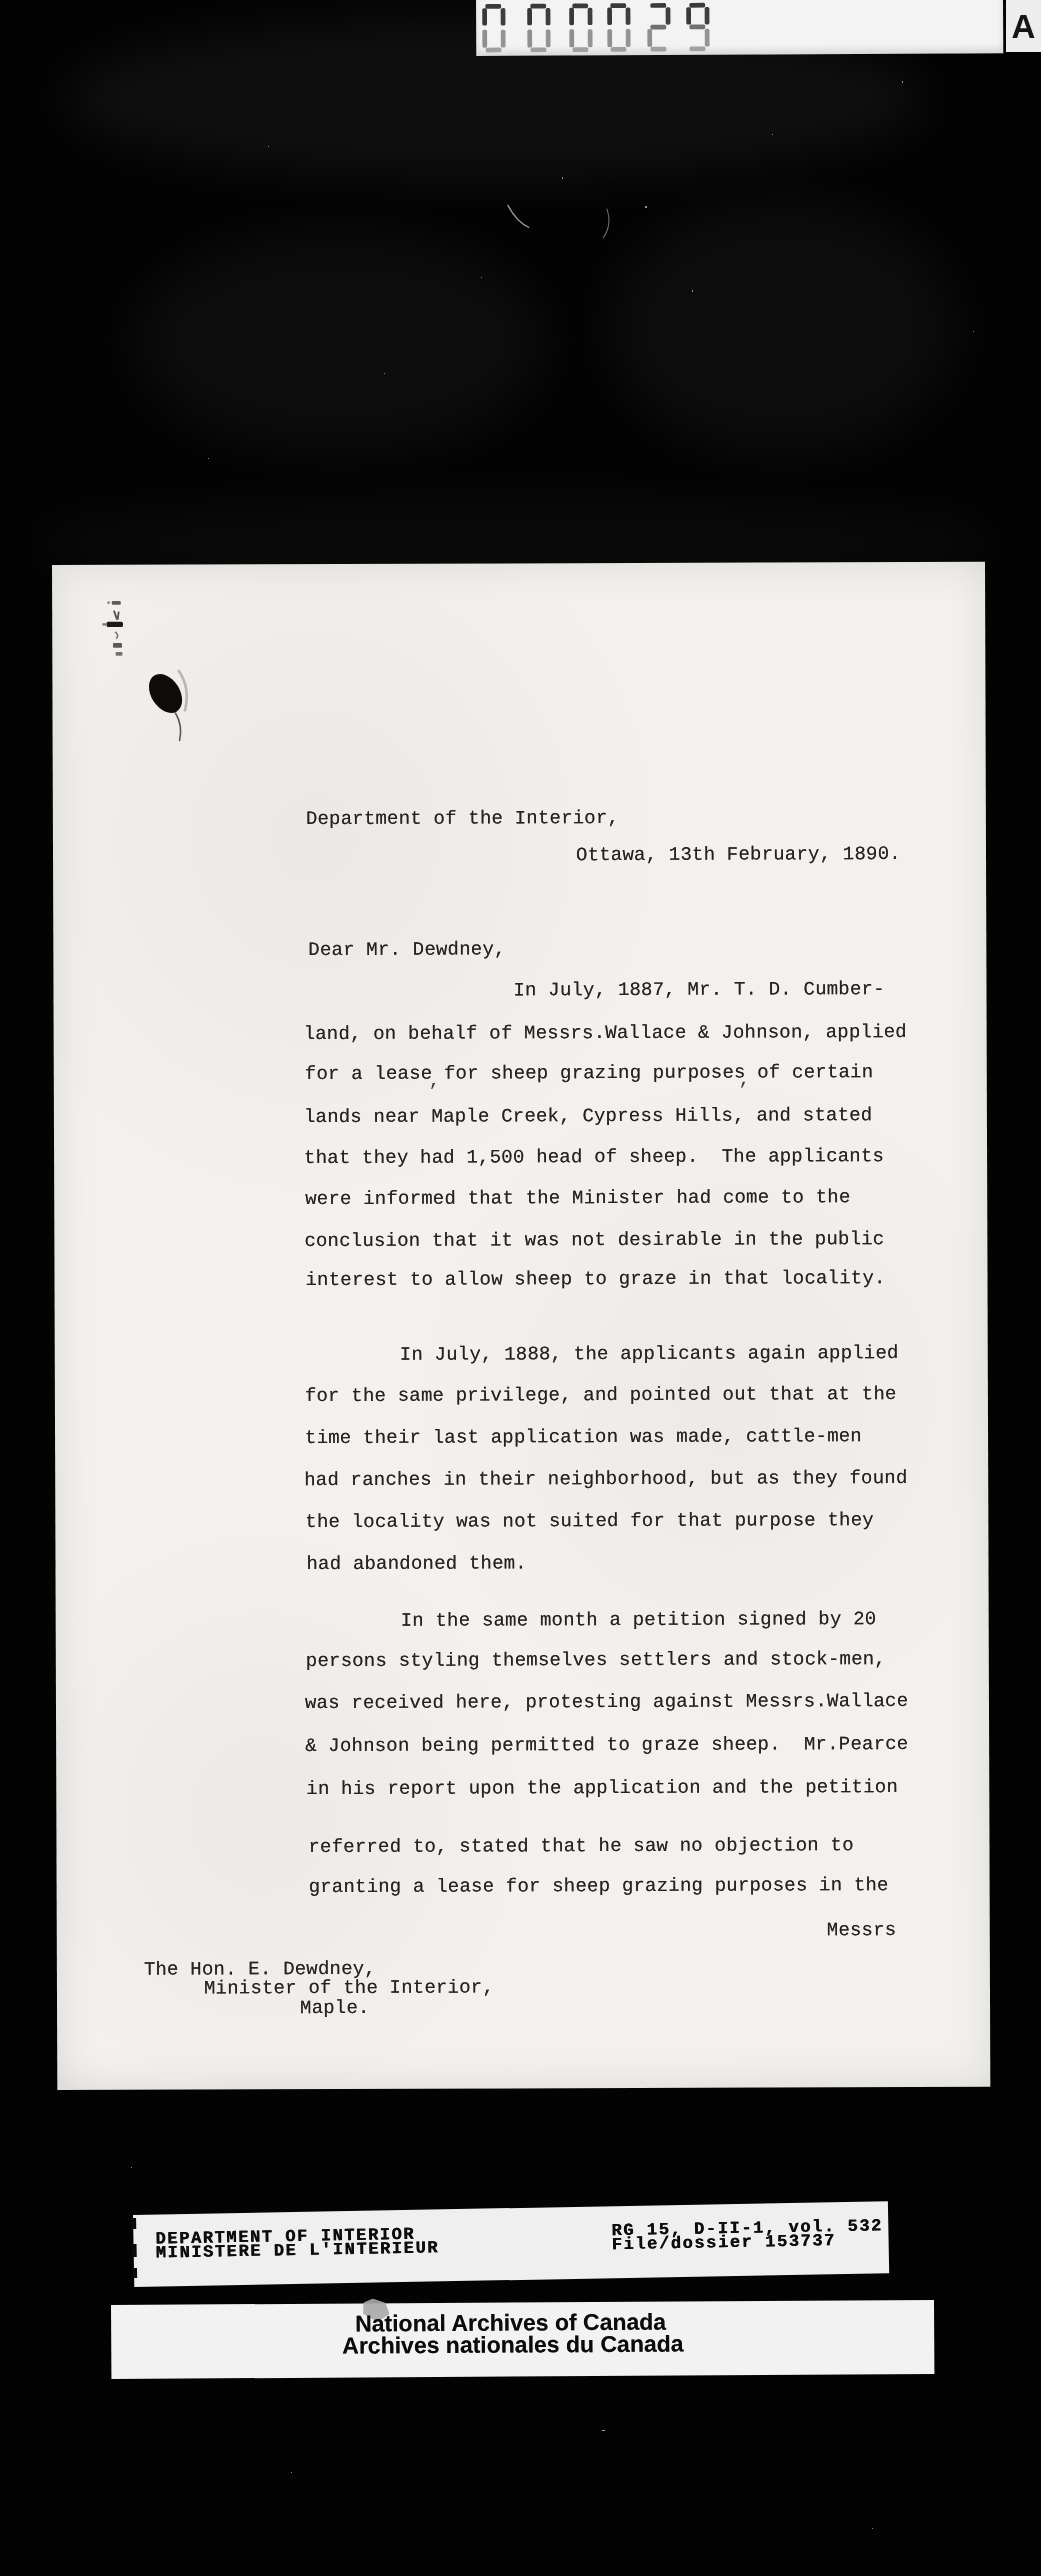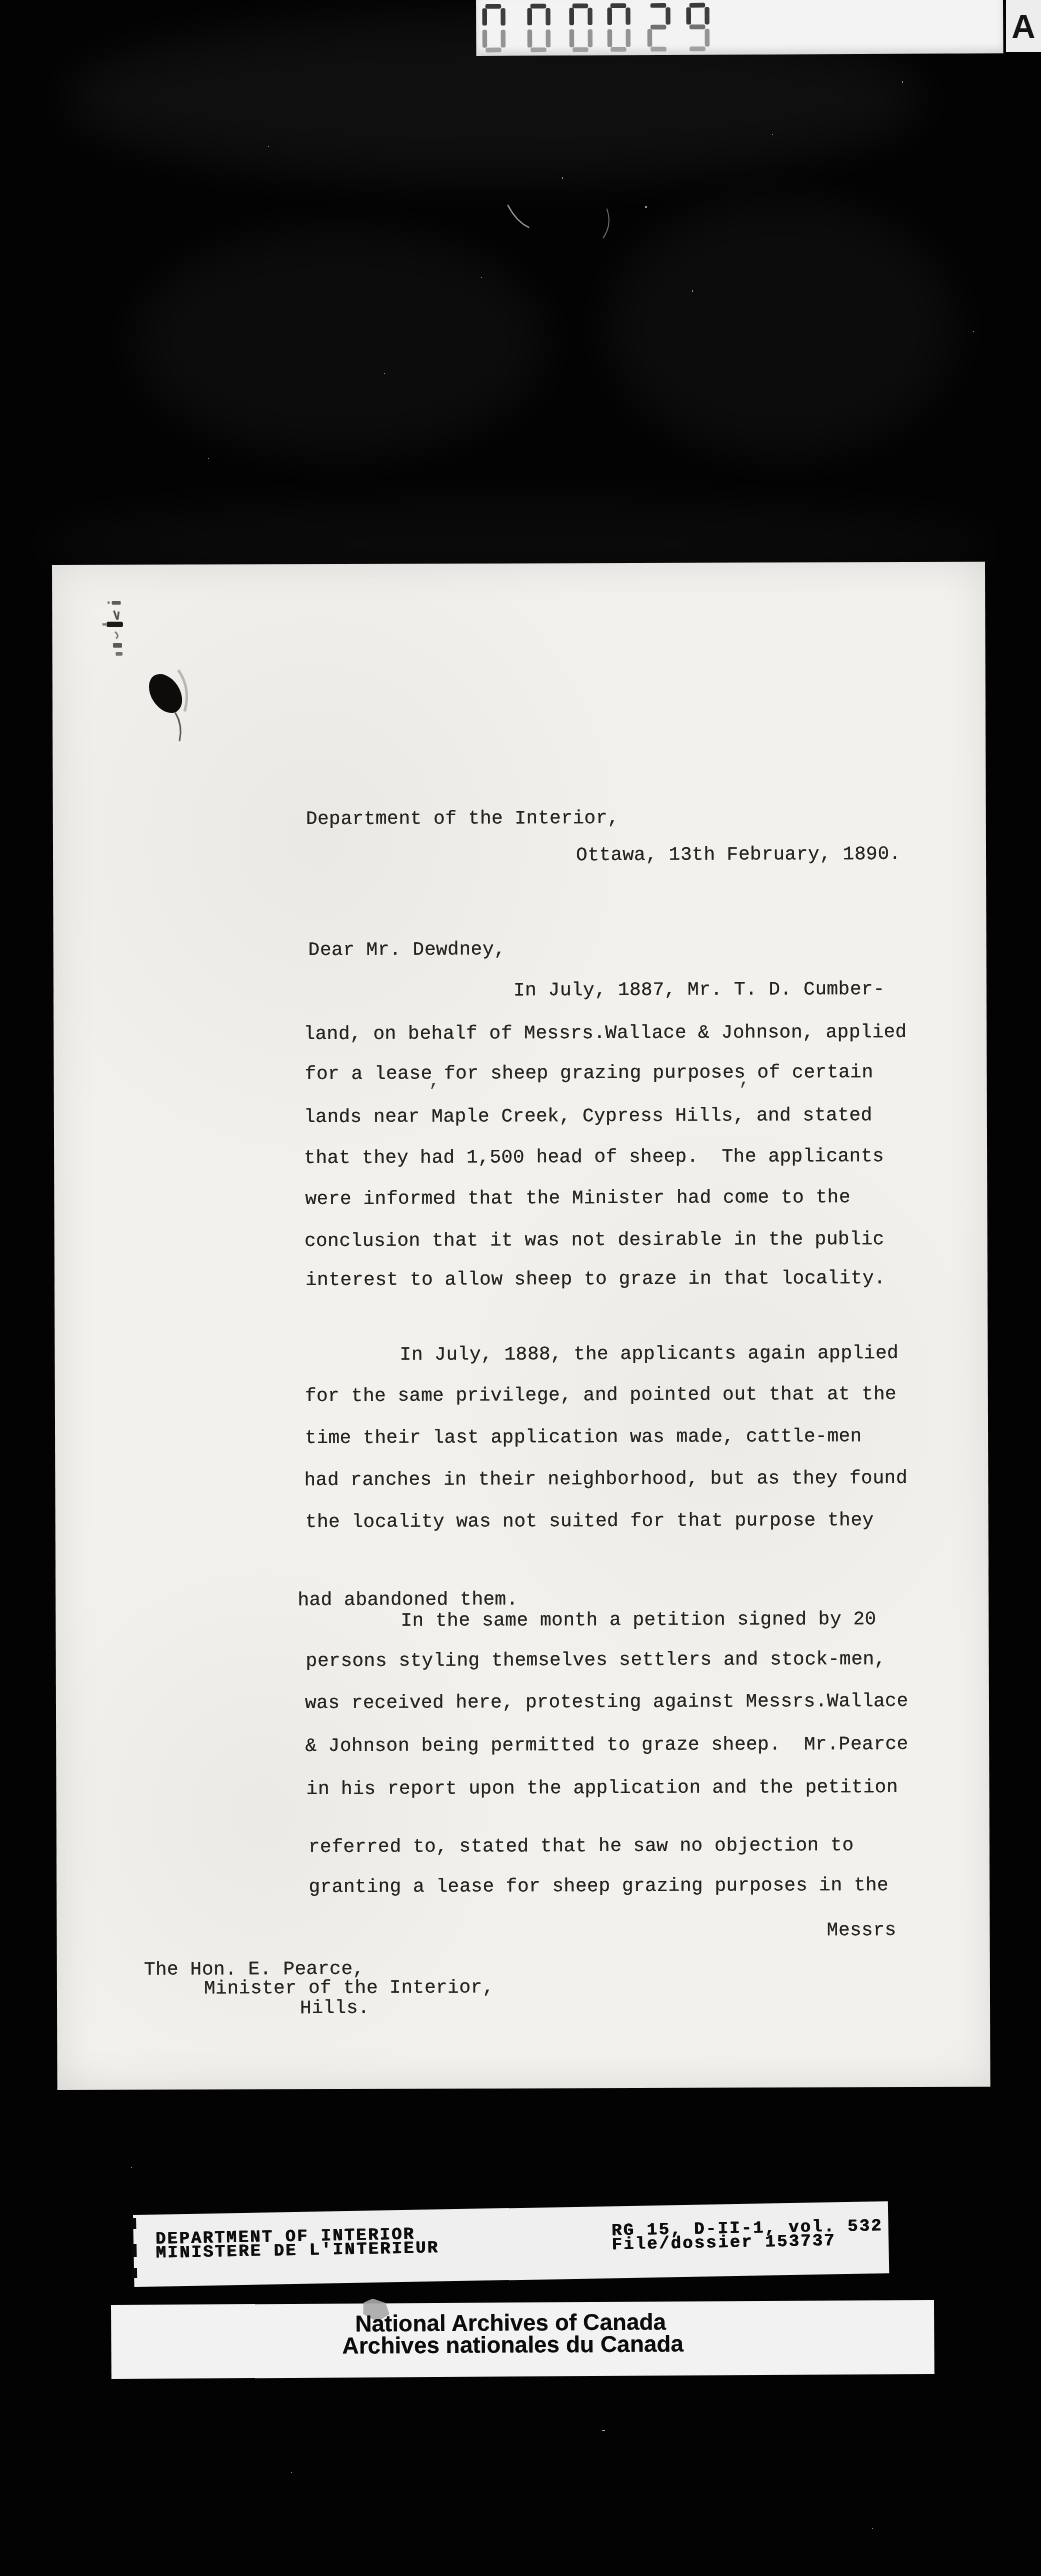--- a/index.html
+++ b/index.html
@@ -165,32 +165,32 @@
         <span class="line" style="left: 250px; top: 543px;">lands near Maple Creek, Cypress Hills, and stated</span>
         <span class="line" style="left: 250px; top: 584px;">that they had 1,500 head of sheep.  The applicants</span>
         <span class="line" style="left: 251px; top: 625px;">were informed that the Minister had come to the</span>
         <span class="line" style="left: 250px; top: 667px;">conclusion that it was not desirable in the public</span>
         <span class="line" style="left: 251px; top: 706px;">interest to allow sheep to graze in that locality.</span>
         <span class="line" style="left: 345px; top: 781px;">In July, 1888, the applicants again applied</span>
         <span class="line" style="left: 250px; top: 822px;">for the same privilege, and pointed out that at the</span>
         <span class="line" style="left: 250px; top: 864px;">time their last application was made, cattle-men</span>
         <span class="line" style="left: 249px; top: 906px;">had ranches in their neighborhood, but as they found</span>
         <span class="line" style="left: 250px; top: 948px;">the locality was not suited for that purpose they</span>
-        <span class="line" style="left: 242px; top: 990px; margin-top: 36px;">had abandoned them.</span>
+        <span class="line" style="left: 251px; top: 990px;">had abandoned them.</span>
         <span class="line" style="left: 345px; top: 1047px;">In the same month a petition signed by 20</span>
         <span class="line" style="left: 250px; top: 1087px;">persons styling themselves settlers and stock-men,</span>
         <span class="line" style="left: 249px; top: 1129px;">was received here, protesting against Messrs.Wallace</span>
         <span class="line" style="left: 249px; top: 1172px;">&amp; Johnson being permitted to graze sheep.  Mr.Pearce</span>
         <span class="line" style="left: 250px; top: 1215px;">in his report upon the application and the petition</span>
         <span class="line" style="left: 252px; top: 1273px;">referred to, stated that he saw no objection to</span>
         <span class="line" style="left: 252px; top: 1313px;">granting a lease for sheep grazing purposes in the</span>
         <span class="line" style="left: 770px; top: 1358px;">Messrs</span>
-        <span class="line" style="left: 87px; top: 1395px;">The Hon. E. Pearce,</span>
+        <span class="line" style="left: 87px; top: 1395px;">The Hon. E. Dewdney,</span>
         <span class="line" style="left: 147px; top: 1414px;">Minister of the Interior,</span>
-        <span class="line" style="left: 243px; top: 1434px;">Hills.</span>
+        <span class="line" style="left: 243px; top: 1434px;">Maple.</span>
         <span class="stray" style="left: 375px; top: 506px;">,</span>
         <span class="stray" style="left: 685px; top: 506px;">,</span>
       </div>
   </div>
 
   <div class="stamp">
     <div class="nub" style="top:3.2px;height:10.6px;"></div>
     <div class="nub" style="top:29px;height:12.8px;"></div>
     <div class="nub" style="top:53px;height:9.6px;"></div>
     <div class="stxt" style="left:22px;top:18px;">DEPARTMENT OF INTERIOR</div>

